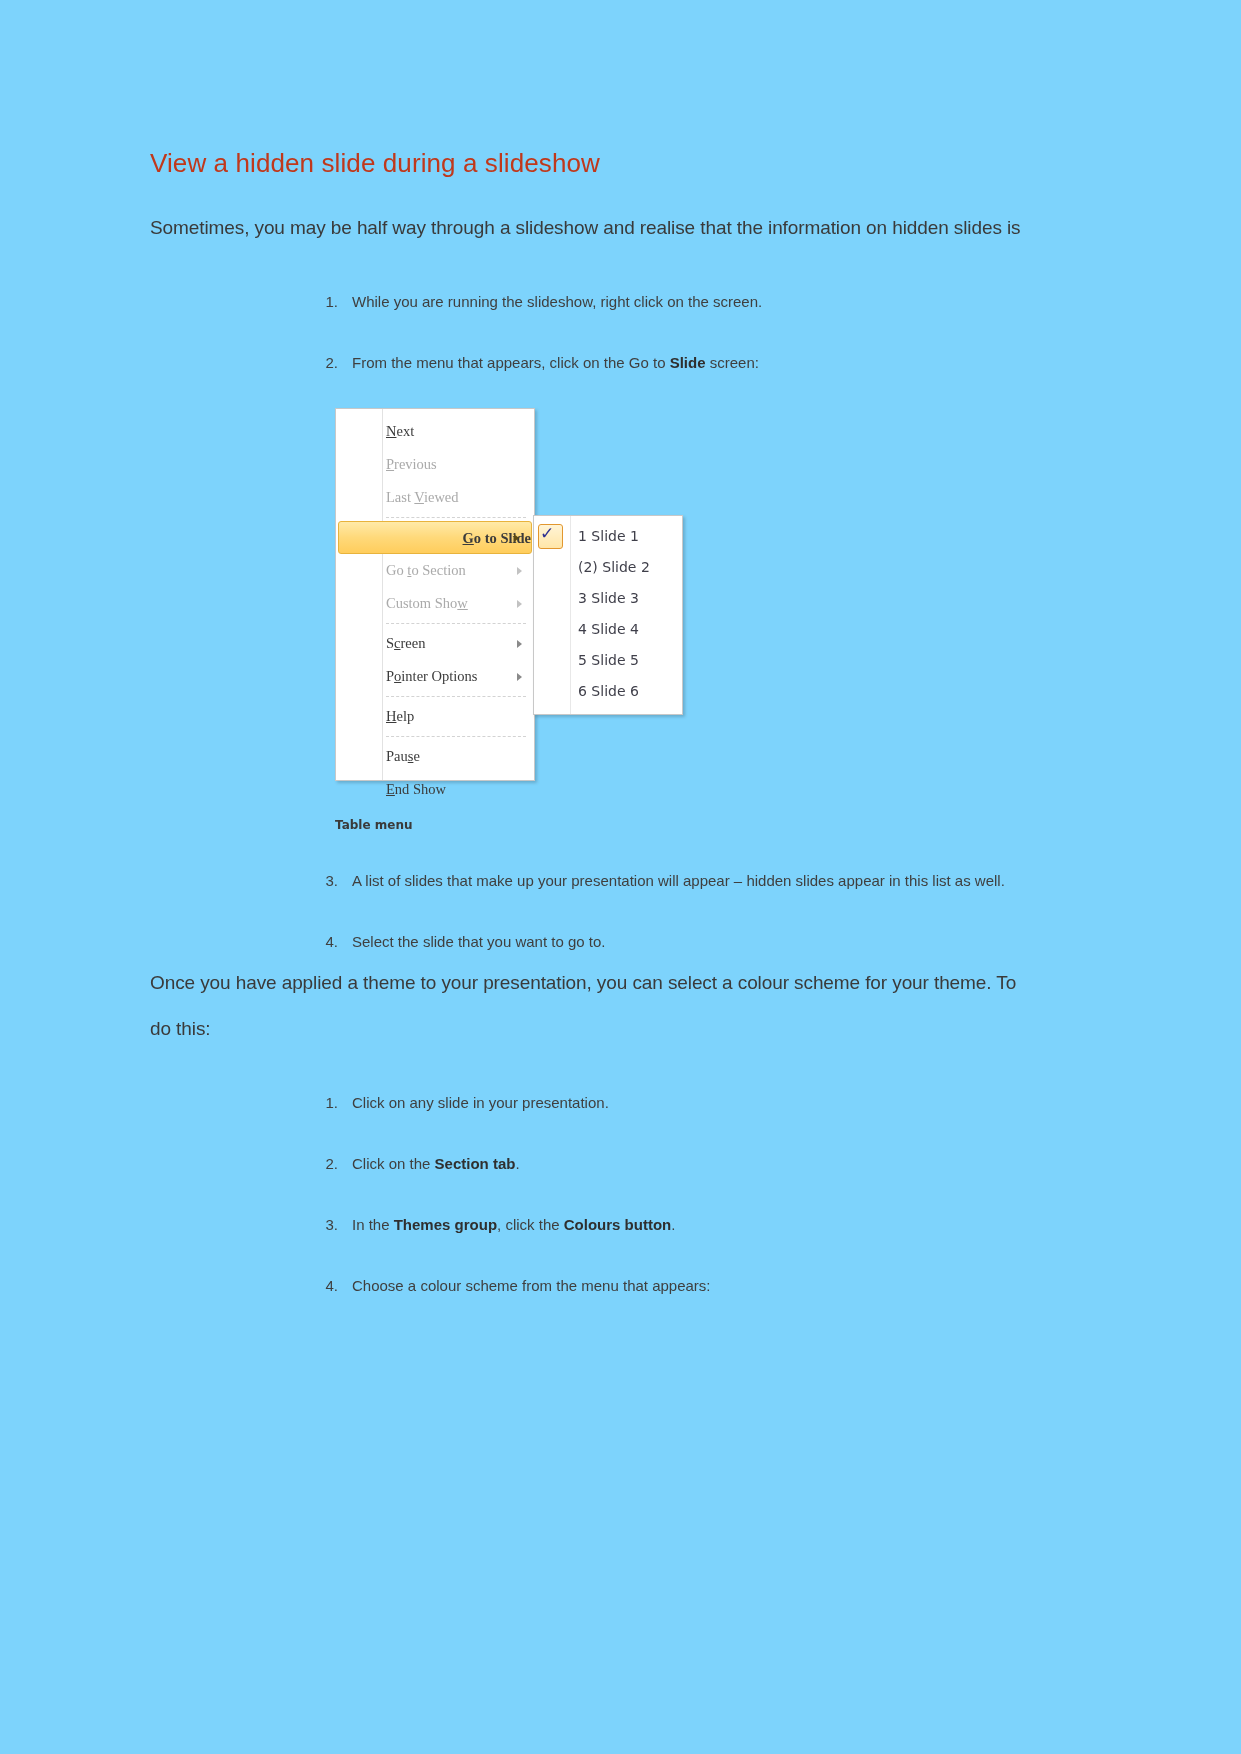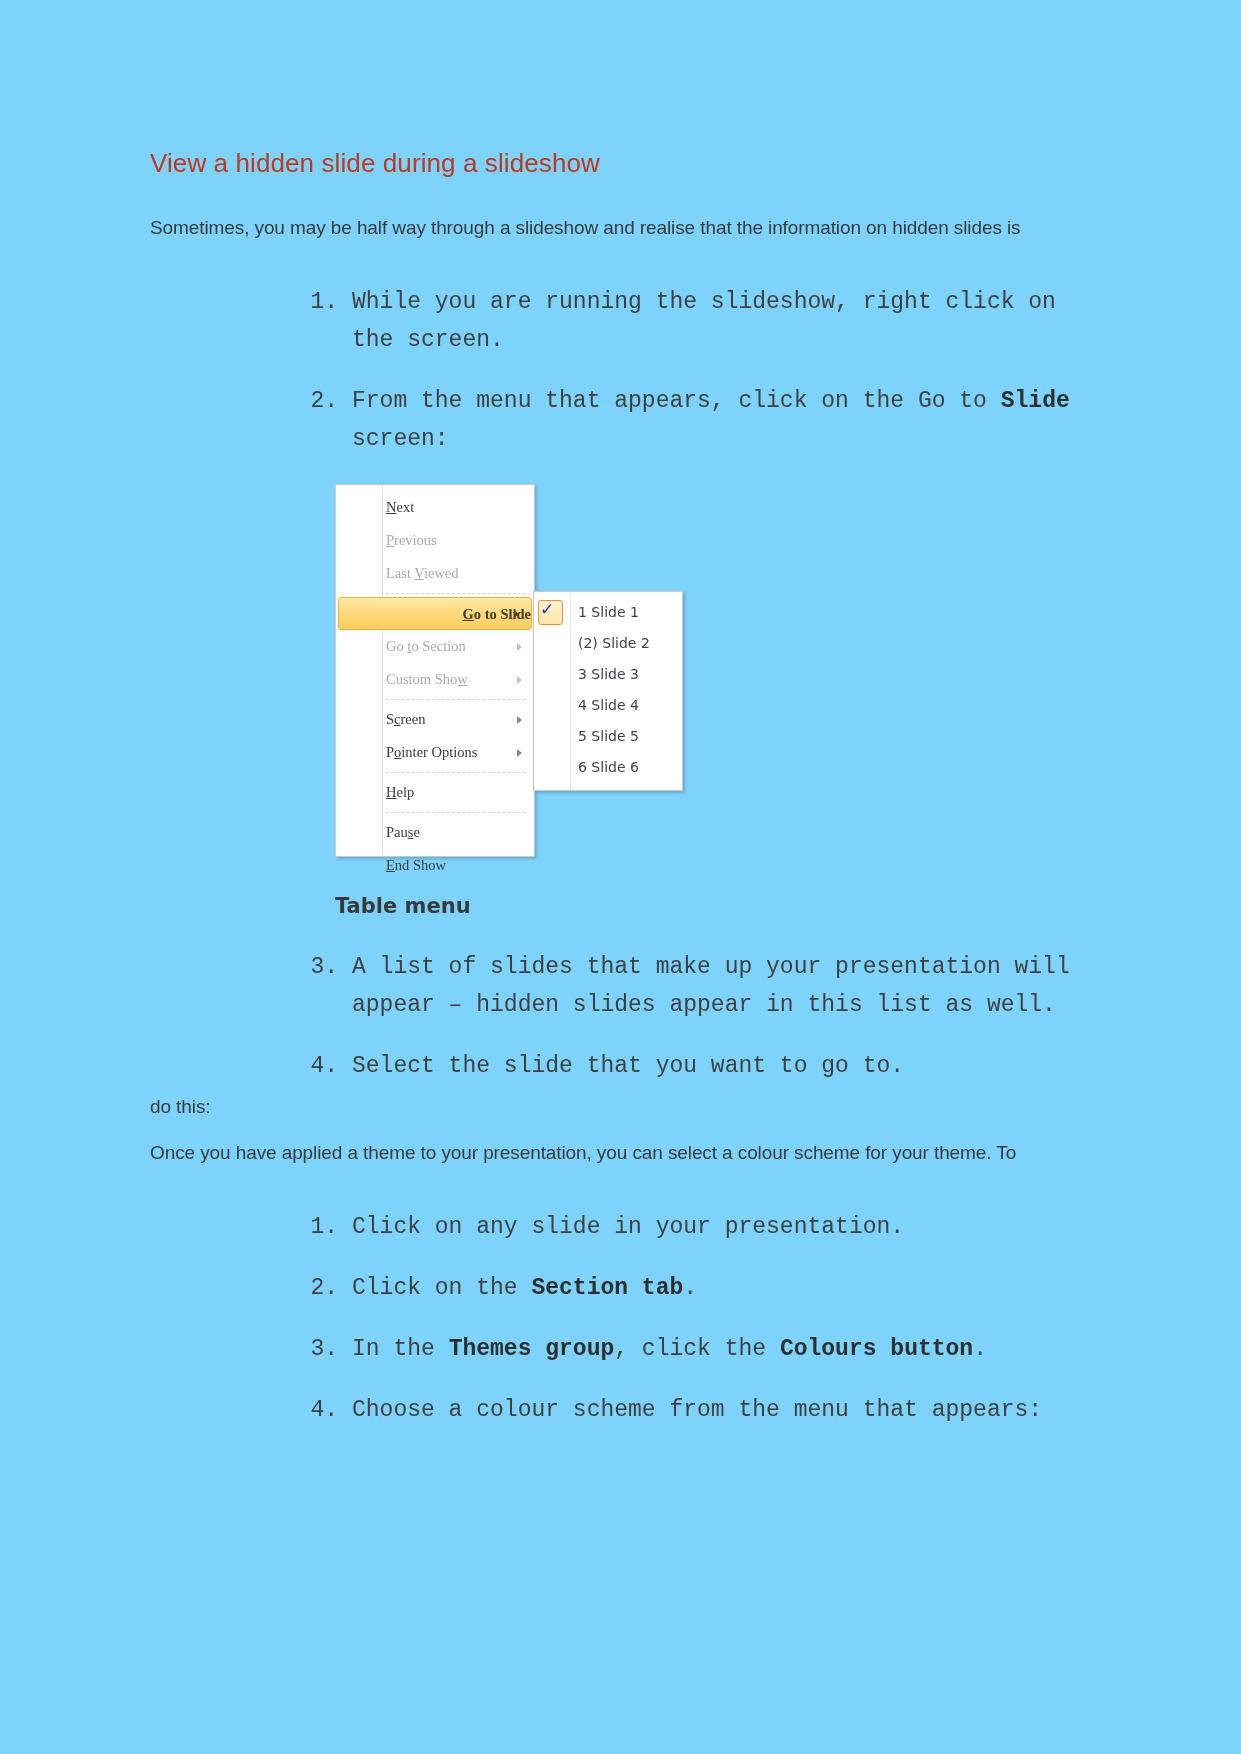--- a/index.html
+++ b/index.html
@@ -57,22 +57,22 @@
   ol.steps {
     margin: 34px 0 0 0;
     padding: 0 0 0 160px;
     list-style: none;
     counter-reset: stepcounter;
   }
   ol.steps.tight { margin-top: 30px; }
   ol.steps li {
     position: relative;
     counter-increment: stepcounter;
-    font-family: Liberation Mono, monospace;
-    font-size: 23px;
+    font-family: Liberation Sans, sans-serif;
+    font-size: 15px;
     line-height: 38px;
     color: #3f3f3f;
     padding-left: 42px;
     margin-bottom: 1px;
     margin-top: 23px;
   }
   ol.steps li::before {
     content: counter(stepcounter) ".";
     position: absolute;
     left: 0;
@@ -211,21 +211,21 @@
     color: #2e3192;
     font-family: "DejaVu Sans", sans-serif;
     line-height: 22px;
   }
 
   
   .caption {
     margin: 30px 0 0 0;
     padding-left: 185px;
     font-family: "DejaVu Sans", sans-serif;
-    font-size: 21px;
+    font-size: 12px;
     font-weight: bold;
     color: #3a3a3a;
   }
 </style>
 </head>
 <body>
 
 <div class="page">
   <div class="content">
 
@@ -336,22 +336,22 @@
     <ol class="steps tight" start="3" style="counter-reset: stepcounter 2;">
       <li>
         <span>A list of slides that make up your presentation will appear – hidden slides appear in this list as well.</span>
       </li>
       <li>
         <span>Select the slide that you want to go to.</span>
       </li>
     </ol>
 
 
+    <p class="body-text">Once you have applied a theme to your presentation, you can select a colour scheme for your theme. To</p>
     <p class="body-text">do this:</p>
-    <p class="body-text">Once you have applied a theme to your presentation, you can select a colour scheme for your theme. To</p>
 
     <ol class="steps">
       <li>
         <span>Click on any slide in your presentation.</span>
       </li>
       <li>
         <span>Click on the </span><b>Section tab</b><span>.</span>
       </li>
       <li>
         <span>In the </span><b>Themes group</b><span>, click the </span><b>Colours button</b><span>.</span>

